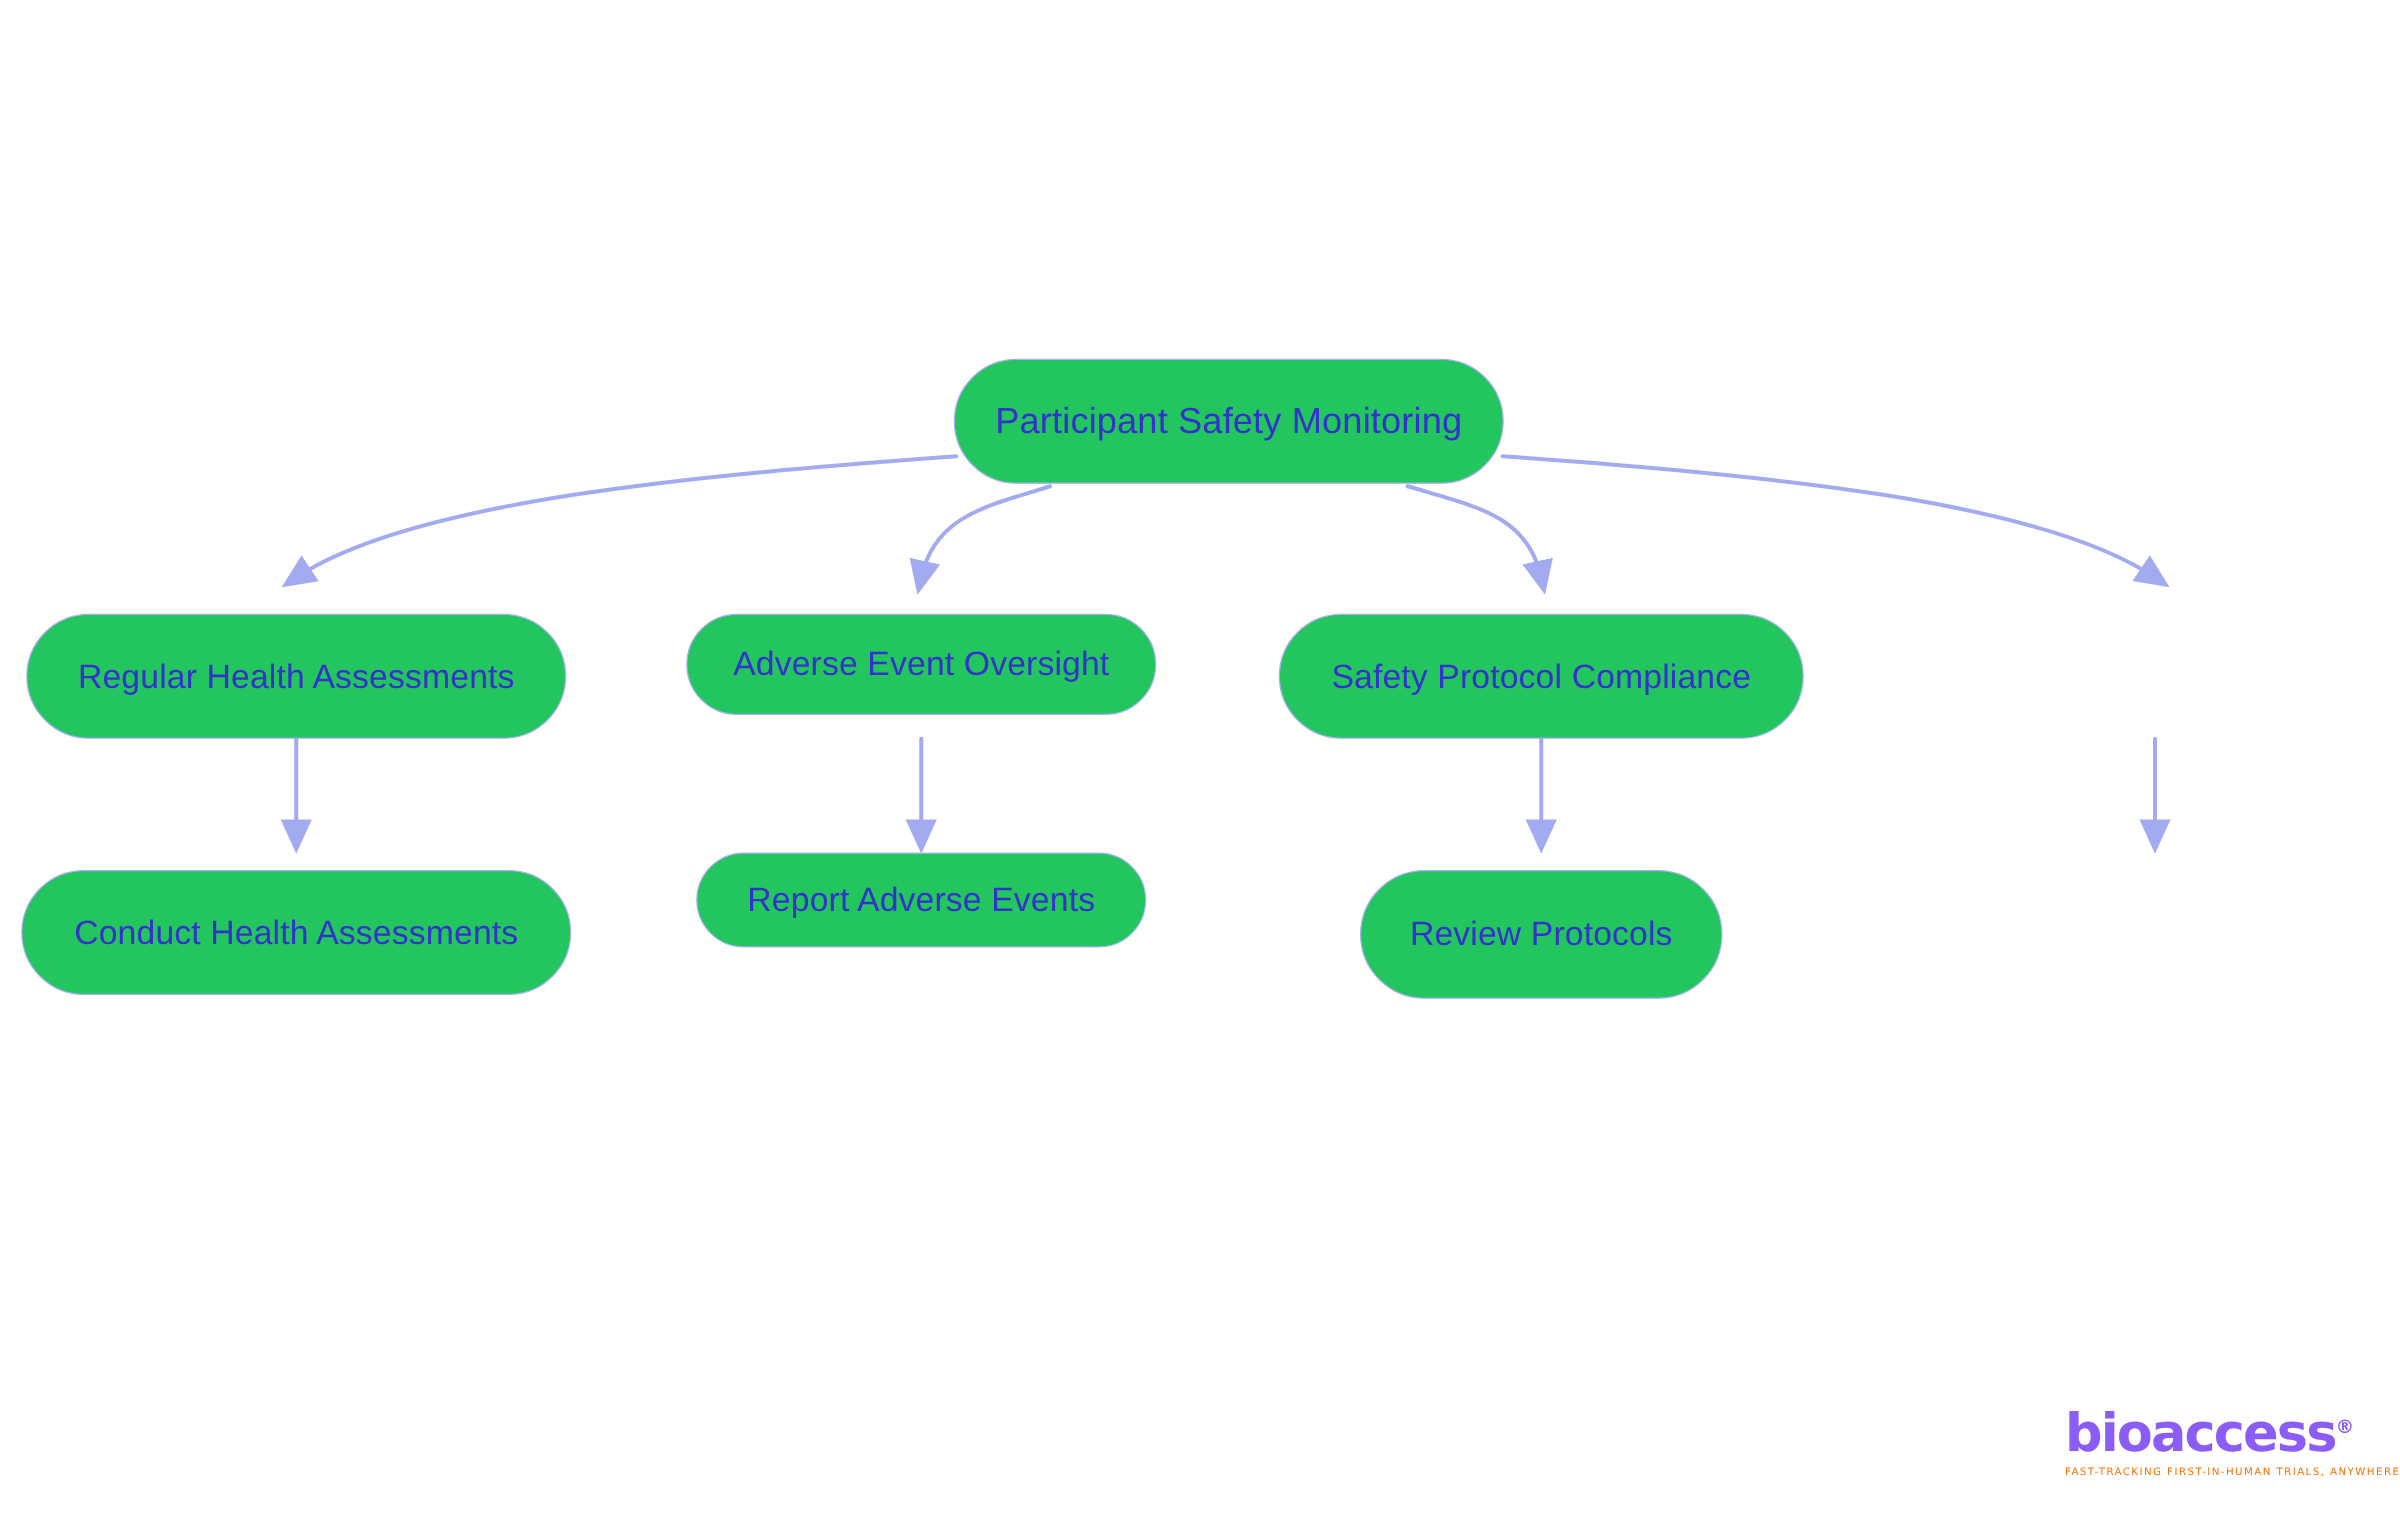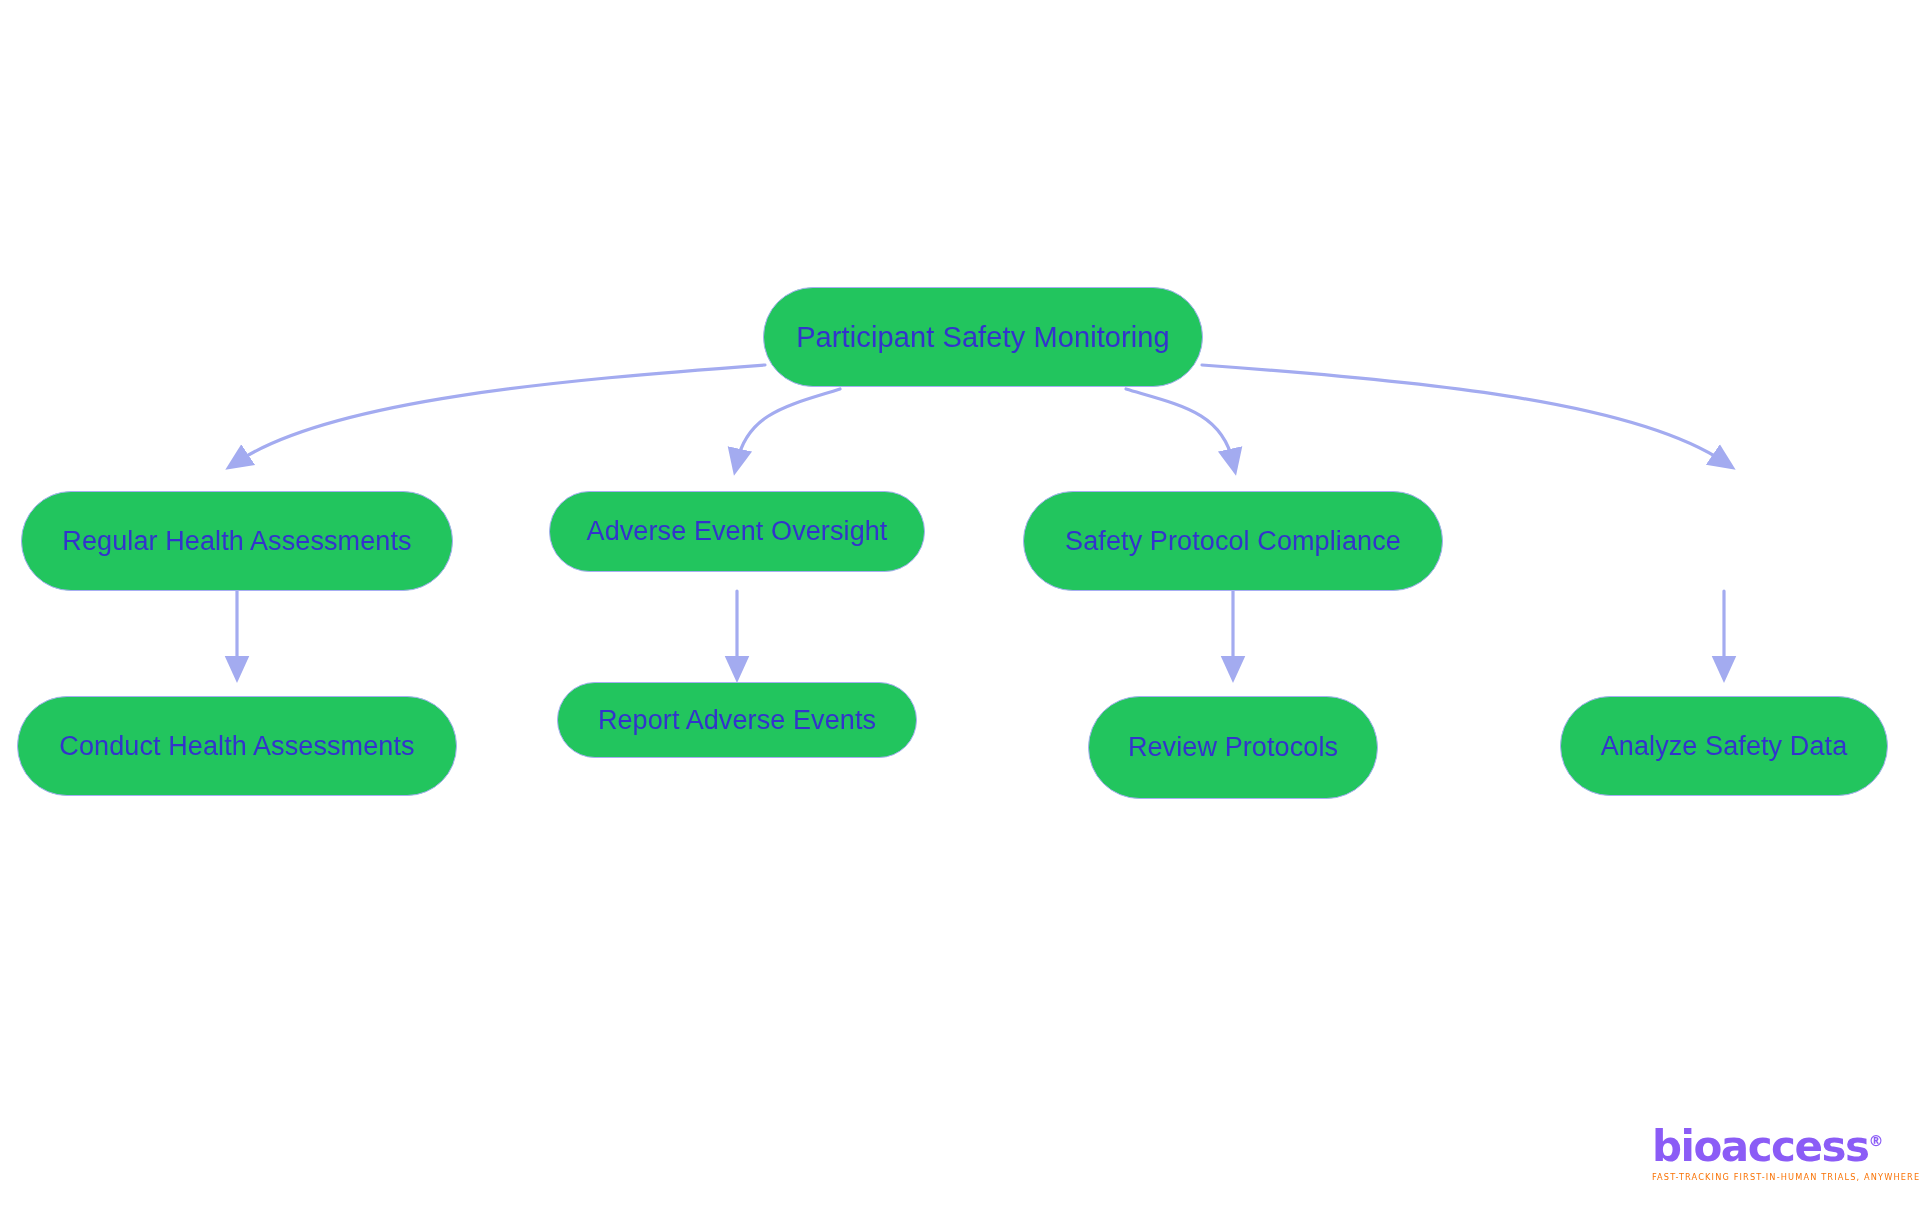--- a/index.html
+++ b/index.html
@@ -164,23 +164,20 @@
     </div>
 
     <div class="node level3" style="left:557px; top:682px; width:360px; height:76px;">
       <span class="node-label">Report Adverse Events</span>
     </div>
 
     <div class="node level3" style="left:1088px; top:696px; width:290px; height:103px;">
       <span class="node-label">Review Protocols</span>
     </div>
 
-    <div class="node level3" style="left:1560px; top:696px; width:328px; height:100px;">
-      <span class="node-label">Analyze Safety Data</span>
-    </div>
 
   </div>
 
   <div id="brand-logo">
     <span id="brand-wordmark"><span>bioaccess</span><span id="brand-reg">®</span></span>
     <span id="brand-tagline">FAST-TRACKING FIRST-IN-HUMAN TRIALS, ANYWHERE</span>
   </div>
 
 </div>
 

